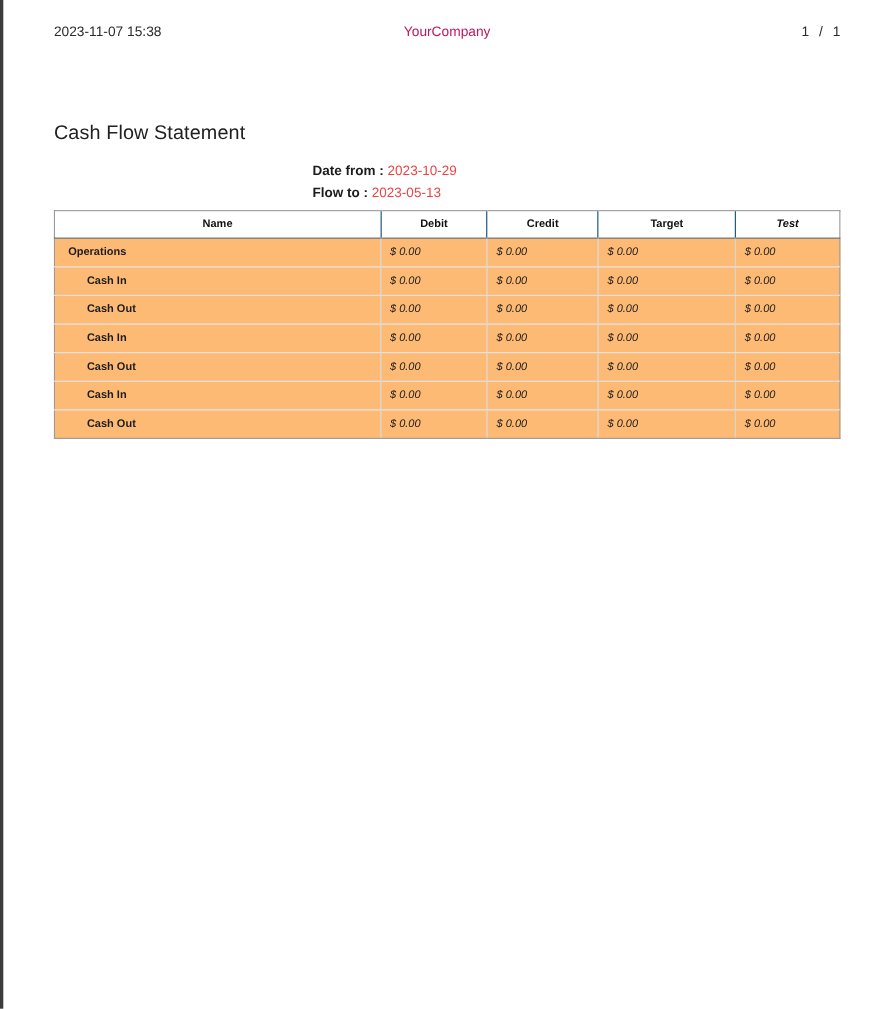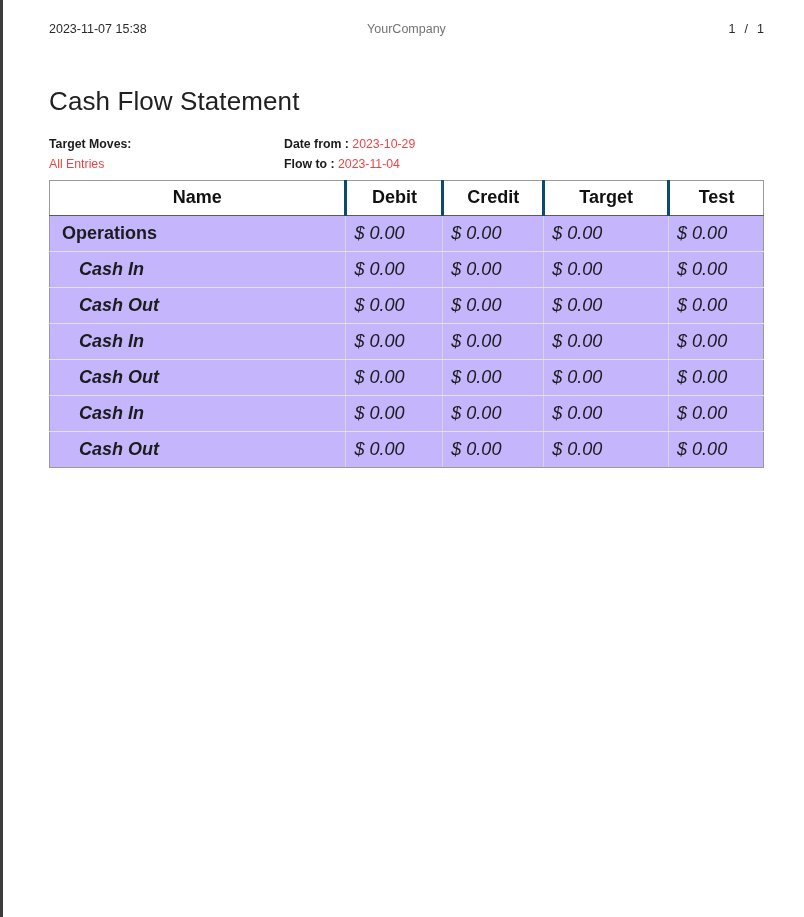--- a/index.html
+++ b/index.html
@@ -50,32 +50,32 @@
   .header-date {
     flex: 0 0 auto;
   }
   .header-company {
     position: absolute;
     left: 0;
     right: 0;
     top: 22px;
     text-align: center;
     font-size: 12.5px;
-    color: #737373;
+    color: #be185d;
     pointer-events: none;
   }
   .header-pages {
     flex: 0 0 auto;
     display: flex;
     gap: 9px;
     font-size: 12.5px;
   }
   .doc-title {
-    margin-top: 50px;
-    font-size: 26px;
+    margin-top: 74px;
+    font-size: 18px;
     font-weight: 400;
     color: #212121;
     letter-spacing: 0.1px;
   }
   .meta-block {
     margin-top: 14px;
     font-size: 12.3px;
     line-height: 20px;
     position: relative;
     height: 42px;
@@ -95,60 +95,61 @@
     color: #1c1c1c;
   }
   .meta-value {
     font-weight: normal;
     color: #ef4444;
   }
   table.report {
     margin-top: 4px;
     border-collapse: collapse;
     width: 715px;
-    font-size: 18px;
+    font-size: 10px;
   }
   table.report thead th {
     border-top: 1px solid #9a9a9a;
     border-bottom: 1px solid #5b5b5b;
-    border-left: 3px solid #0c4a6e;
+    border-left: 1px solid #0c4a6e;
     padding: 6px 8px 7px 8px;
     font-weight: bold;
     text-align: center;
     color: #111;
     background: #fff;
   }
   table.report thead th:first-child {
     border-left: 1px solid #9a9a9a;
   }
   table.report thead th:last-child {
     border-right: 1px solid #9a9a9a;
+    font-style: italic;
   }
   table.report tbody td {
     border-bottom: 1px solid #e2e2e2;
     border-left: 1px solid #d6d6d6;
     padding: 7px 8px;
     color: #1c1c1c;
     vertical-align: middle;
-    background: #c4b5fd;
+    background: #fdba74;
   }
   table.report tbody td:first-child {
     border-left: 1px solid #9a9a9a;
   }
   table.report tbody td:last-child {
     border-right: 1px solid #9a9a9a;
   }
   table.report tbody tr:last-child td {
     border-bottom: 1px solid #9a9a9a;
   }
   td.name-cell {
     font-weight: bold;
   }
   td.name-cell.level-0 { padding-left: 12px; }
-  td.name-cell.level-1 { padding-left: 29px; font-style: italic; }
+  td.name-cell.level-1 { padding-left: 29px; }
   td.amount-cell { text-align: left; font-style: italic; }
   col.c-name { width: 297px; }
   col.c-debit { width: 97px; }
   col.c-credit { width: 101px; }
   col.c-balance { width: 125px; }
   col.c-test { width: 95px; }
 </style>
 </head>
 <body>
 
@@ -163,32 +164,28 @@
         <span>1</span>
         <span>/</span>
         <span>1</span>
       </div>
     </div>
     <div class="header-company">YourCompany</div>
 
     <h1 class="doc-title">Cash Flow Statement</h1>
 
     <div class="meta-block">
-      <div class="meta-left">
-        <div class="meta-label">Target Moves:</div>
-        <div class="meta-value">All Entries</div>
-      </div>
       <div class="meta-right">
         <div>
           <span class="meta-label">Date from :</span>
           <span class="meta-value">2023-10-29</span>
         </div>
         <div>
           <span class="meta-label">Flow to :</span>
-          <span class="meta-value">2023-11-04</span>
+          <span class="meta-value">2023-05-13</span>
         </div>
       </div>
     </div>
 
     <table class="report">
       <colgroup>
         <col class="c-name">
         <col class="c-debit">
         <col class="c-credit">
         <col class="c-balance">

